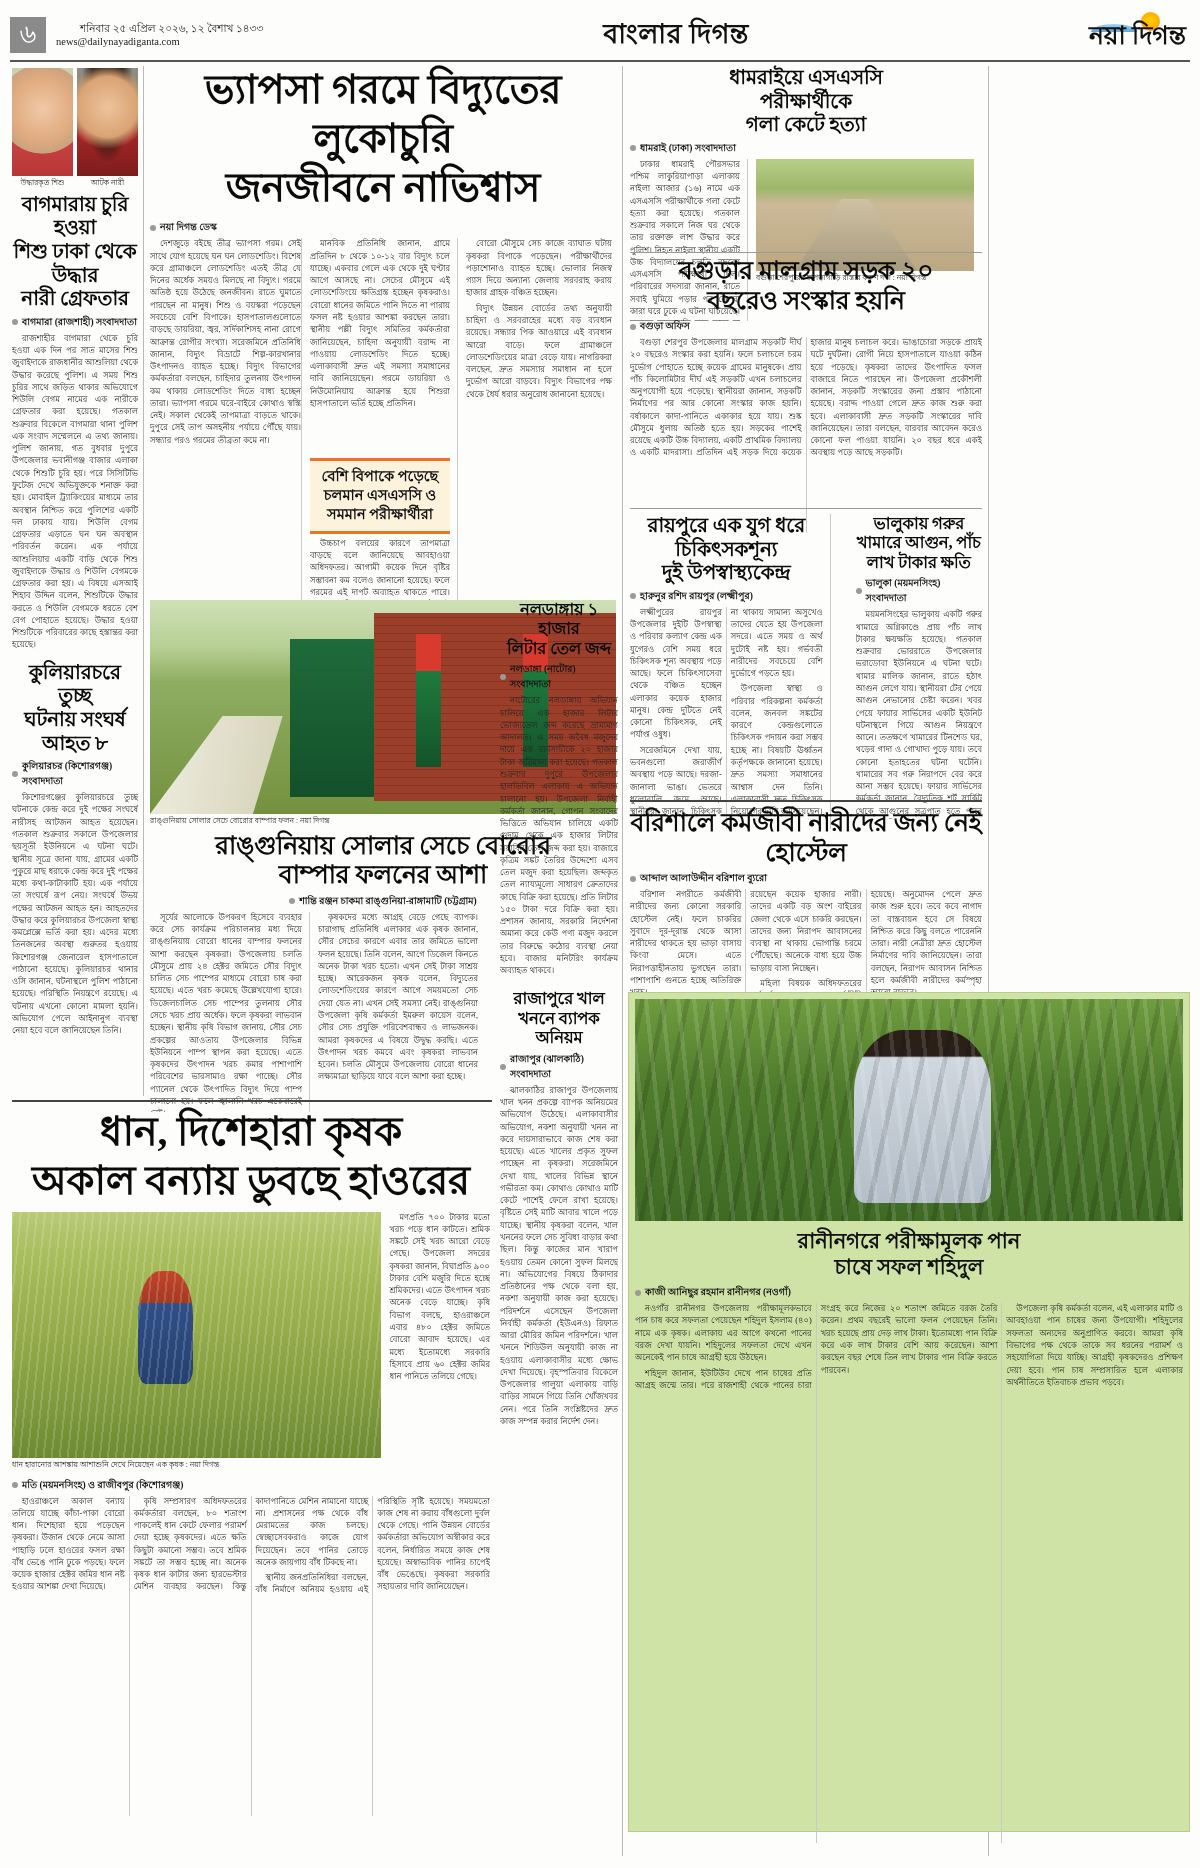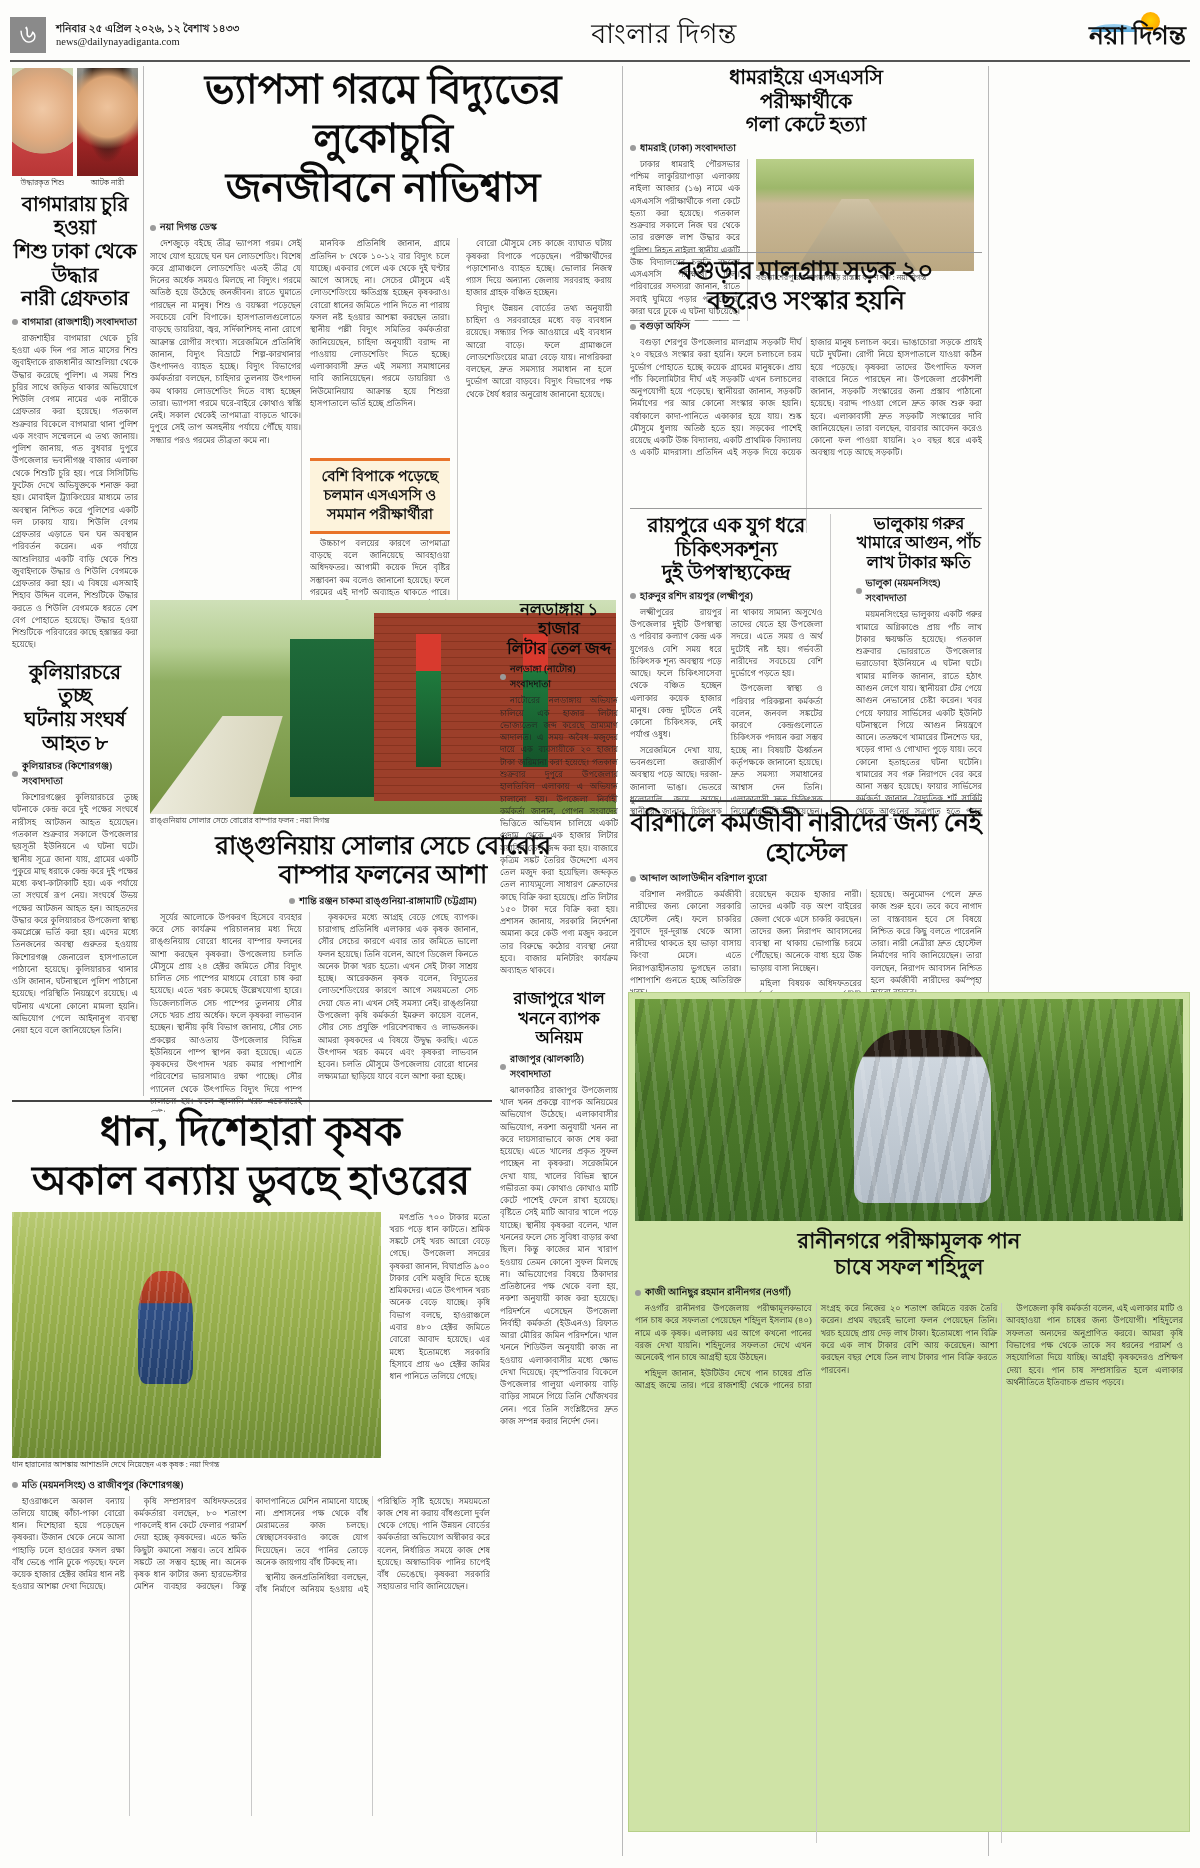--- a/index.html
+++ b/index.html
@@ -22,25 +22,25 @@
   .masthead {
     position: absolute; left: 10px; top: 12px; width: 1180px; height: 46px;
     display: flex; align-items: center;
   }
   .mh-logo {
     width: 36px; height: 36px; background: #8a8a8a; color: #fff;
     display: flex; align-items: center; justify-content: center;
     font-size: 26px; line-height: 1; flex: 0 0 auto;
   }
   .mh-meta { margin-left: 10px; line-height: 1.25; }
-  .mh-date { font-size: 10.5px; color: #1a1a1a; font-weight: bold; }
+  .mh-date { font-size: 10.5px; color: #1a1a1a; font-weight: normal; margin-left: 24px; }
   .mh-mail { font-size: 10.5px; color: #1a1a1a; }
   .mh-center {
     flex: 1 1 auto; text-align: center;
-    font-size: 27px; font-weight: normal; color: #111;
+    font-size: 27px; font-weight: bold; color: #111;
     letter-spacing: .5px;
   }
   .mh-brand {
     flex: 0 0 auto; position: relative; padding-right: 4px;
     font-size: 25px; font-weight: bold; color: #111; line-height: 1;
   }
   .mh-brand .sun {
     position: absolute; left: 52px; top: -11px;
     width: 19px; height: 19px; border-radius: 50%;
     background: radial-gradient(circle at 50% 45%, #ffd200 0%, #ffae00 60%, #f59000 100%);

